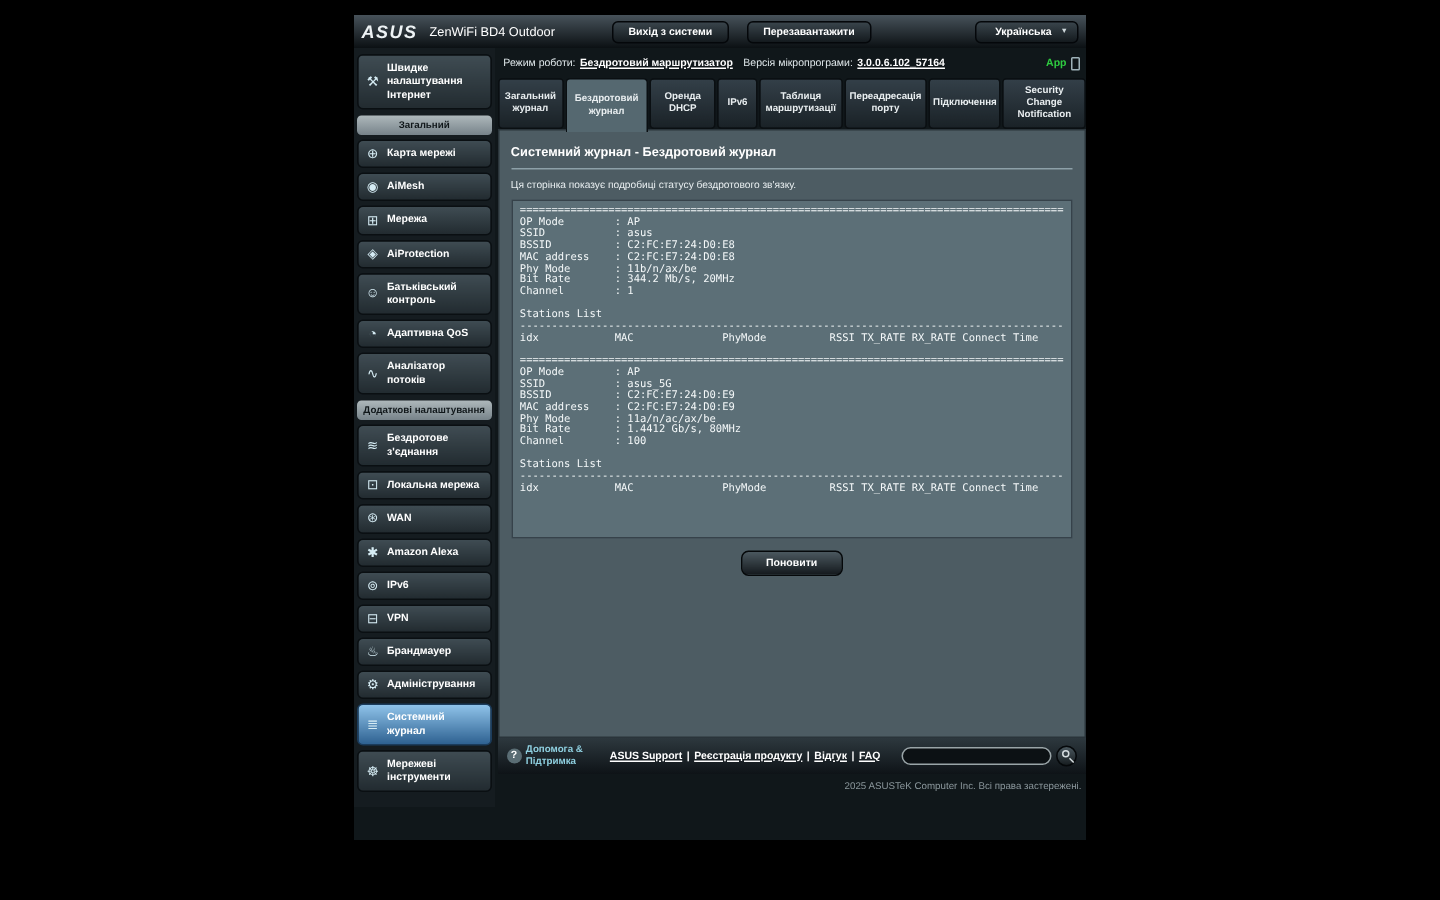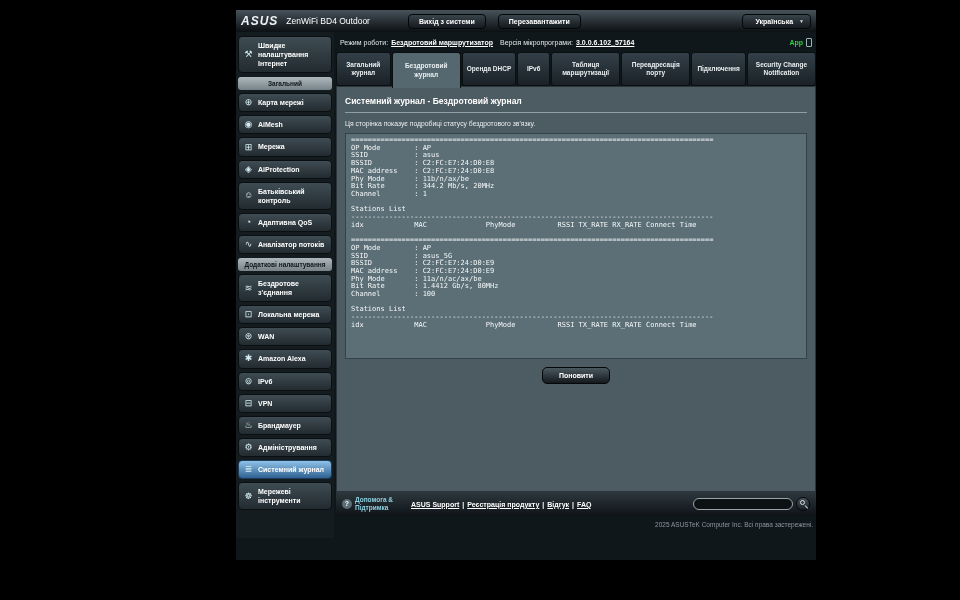--- a/index.html
+++ b/index.html
@@ -1,21 +1,21 @@
 <!DOCTYPE html>
 <html><head>
 <meta charset="utf-8">
 <style>
   * { box-sizing: border-box; }
   html,body { margin:0; padding:0; }
   body {
     width:960px; height:600px; background:#000;
     font-family:"Liberation Sans", sans-serif; overflow:hidden; position:relative;
   }
-  .app { position:absolute; left:236px; top:10px; width:580px; height:550px; background:#10171a; }
+  .app { position:absolute; left:236px; top:10px; width:488px; height:550px; background:#10171a; }
 
   
   .topbar { height:22px; display:flex; align-items:center; padding:0 5px;
     background:linear-gradient(#47525a,#0b1013); }
   .logo { font-style:italic; font-weight:bold; font-size:12px; color:#eef3f5; letter-spacing:1px; }
   .model { font-weight:normal; font-size:8.5px; color:#fff; margin-left:8px; }
   .tb-btn { margin-left:12px; background:linear-gradient(#39444b,#141a1e); border:1px solid #04070a;
     border-radius:4px; color:#fff; font-weight:bold; font-size:7px; padding:3px 10px; cursor:pointer;
     font-family:"Liberation Sans",sans-serif; }
   .tb-btn.first { margin-left:38px; }

